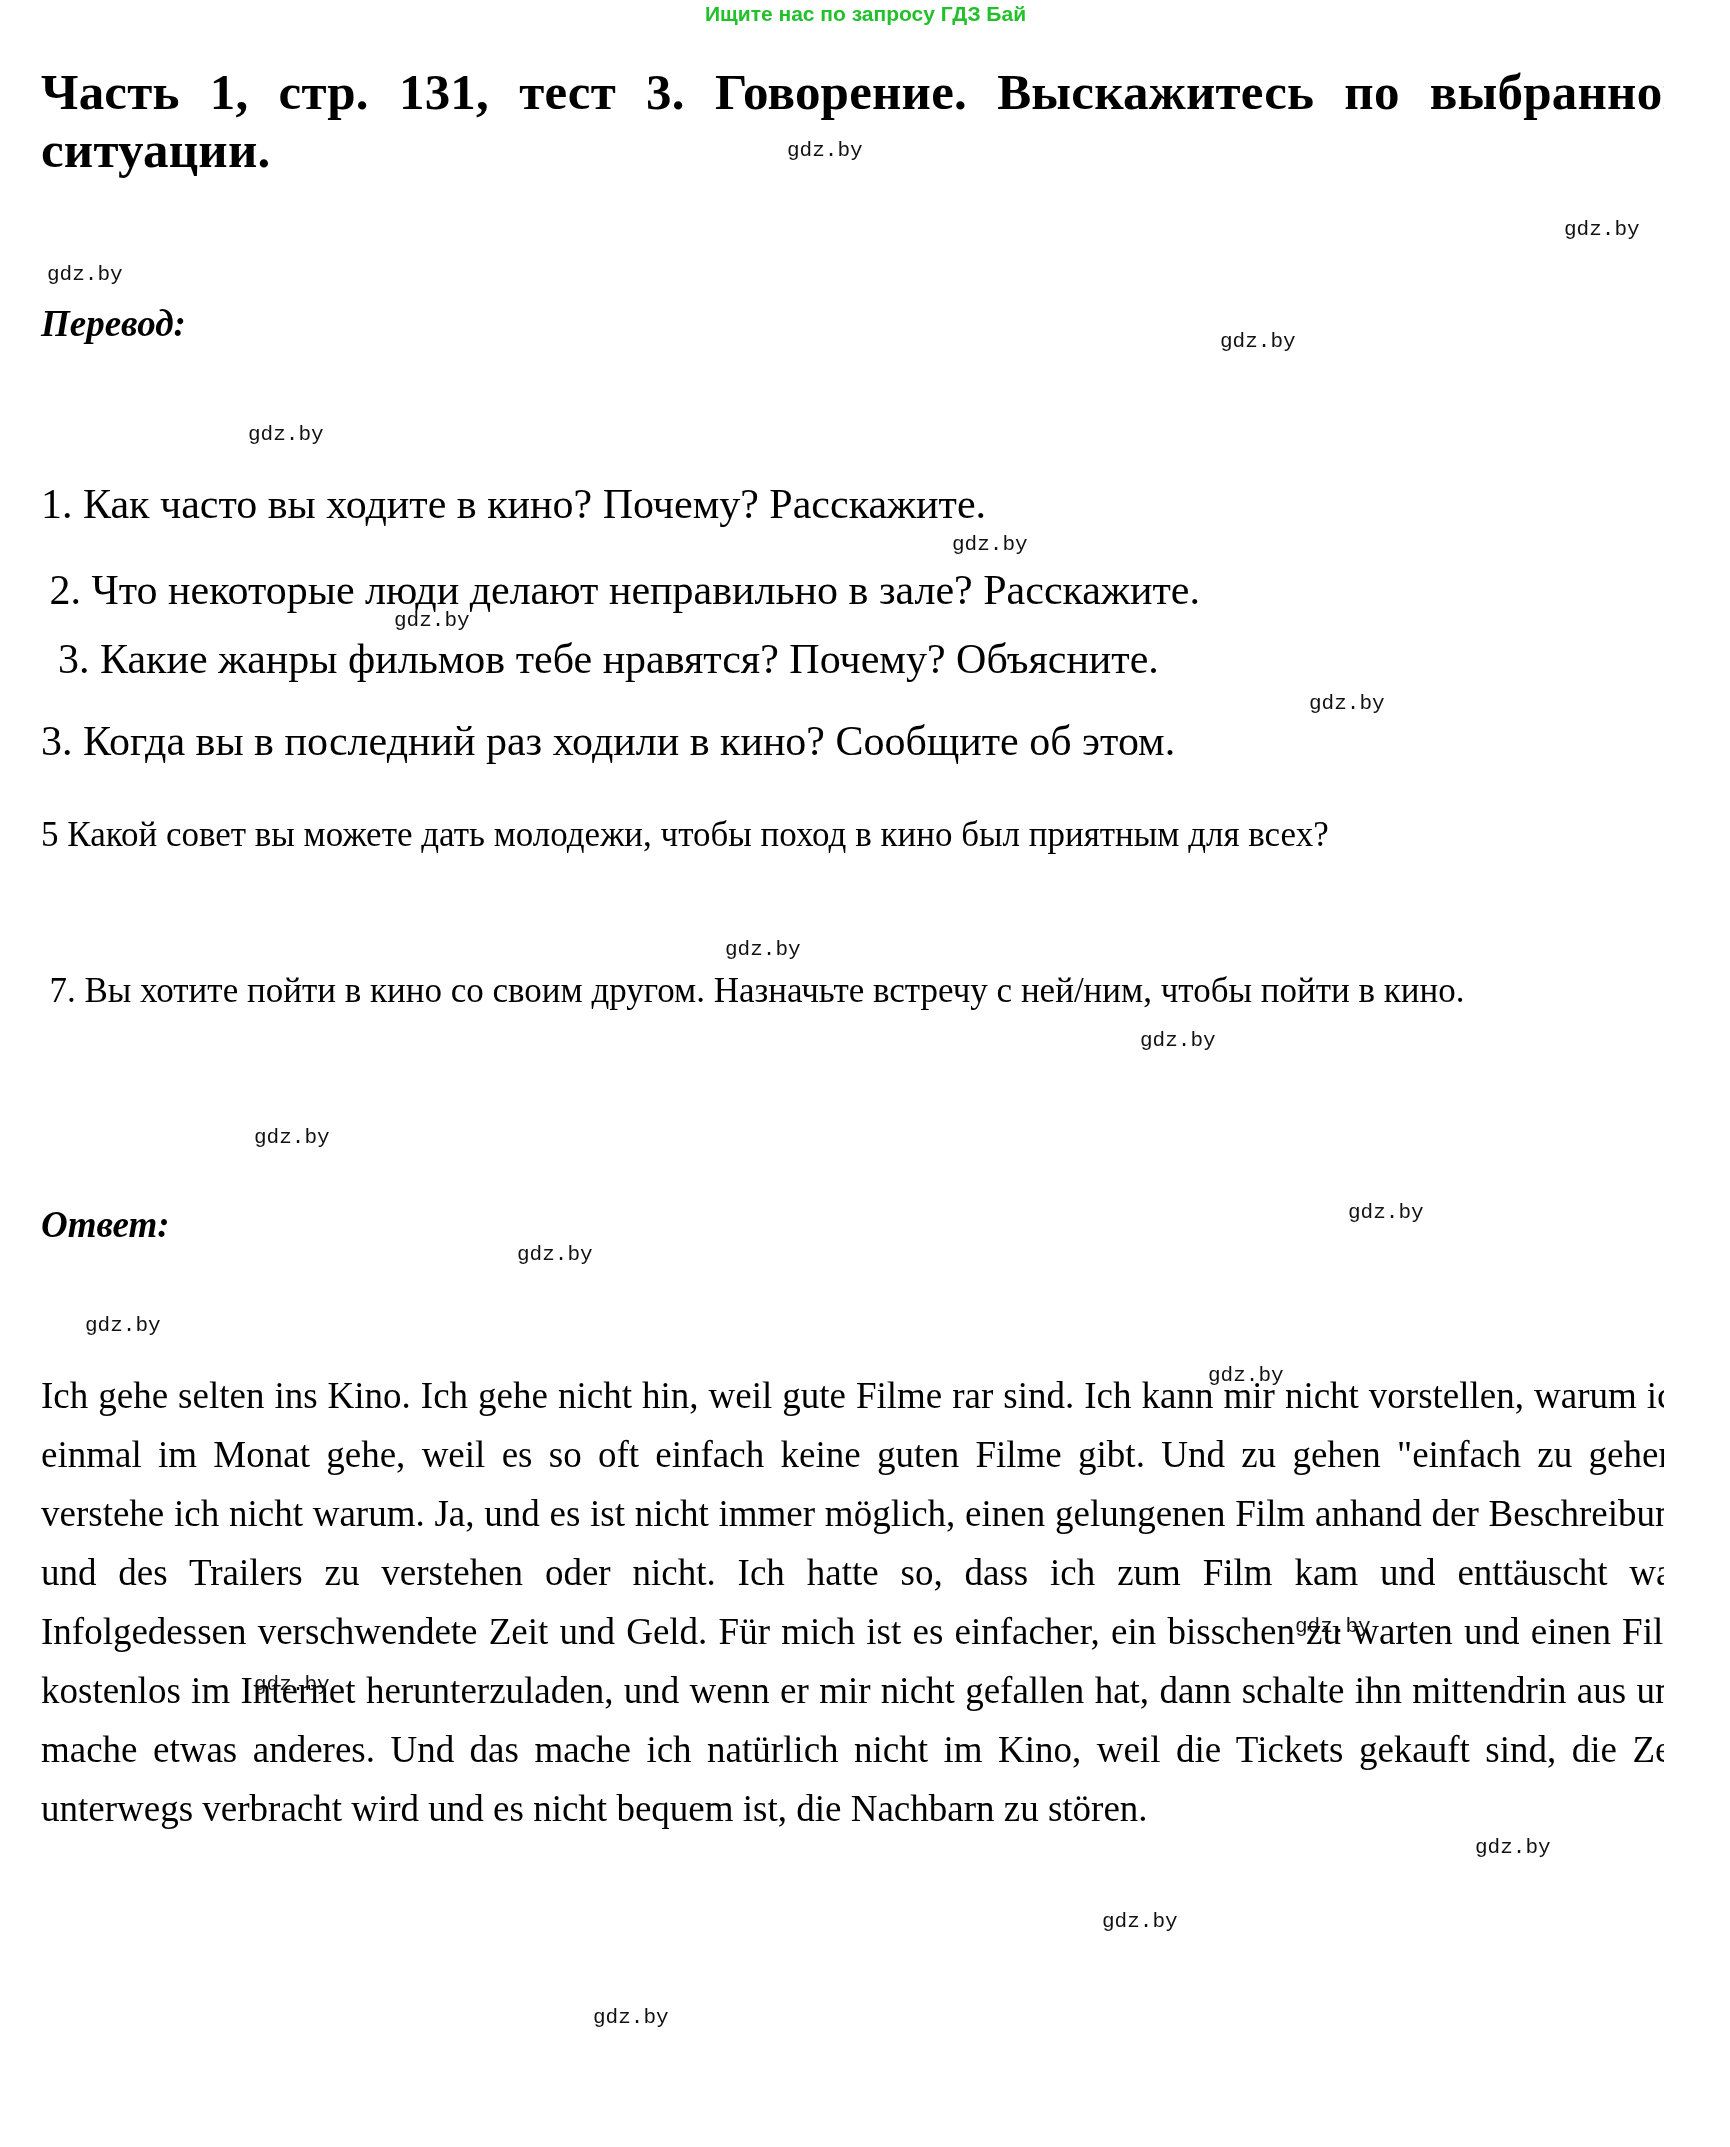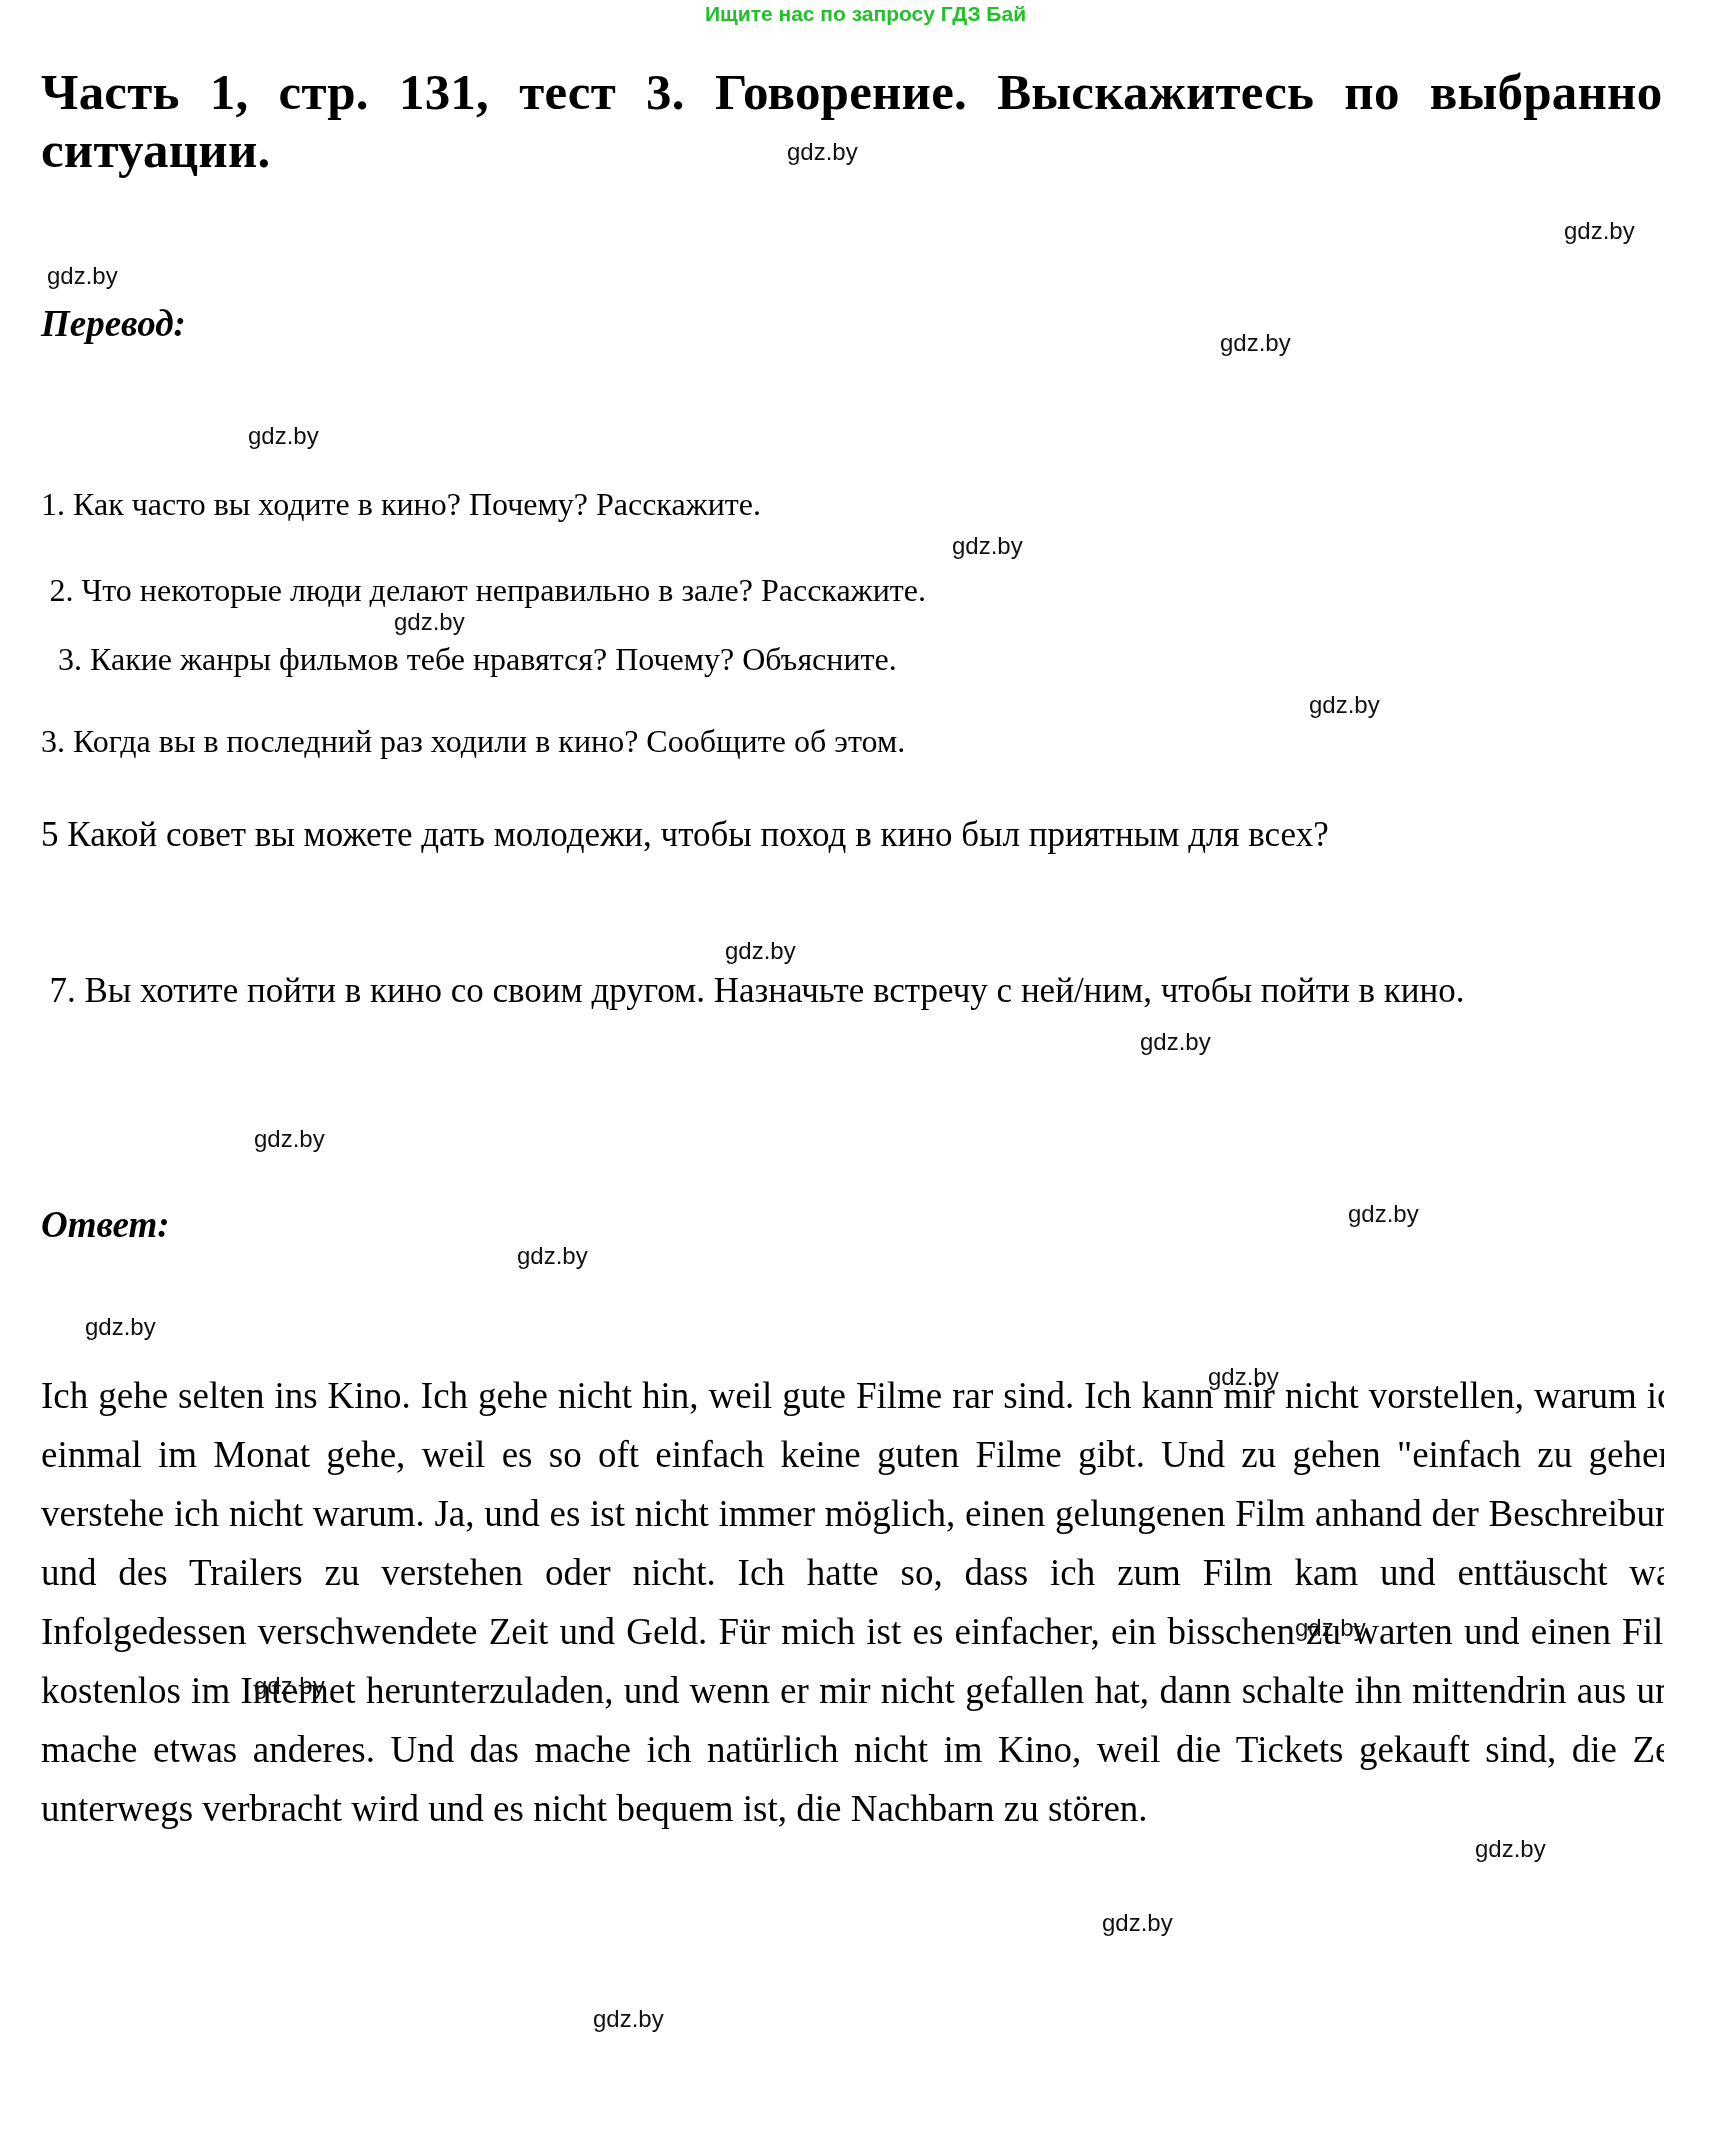--- a/index.html
+++ b/index.html
@@ -60,21 +60,21 @@
     font-weight: bold;
     line-height: 46px;
     white-space: nowrap;
     font-style: italic;
   }
   .head-perevod { top: 301px; }
   .head-otvet   { top: 1202px; }
 
   .q {
     position: absolute;
-    font-size: 32px;
+    font-size: 42px;
     line-height: 51px;
     white-space: nowrap;
     text-align: right;
   }
   .q1 { left: 0px;  top: 479px; }
   .q2 { left: 8.5px; top: 565px; }
   .q3 { left: 17px; top: 634px; }
   .q4 { left: 0px;  top: 716px; }
 
   .q5 {
@@ -120,22 +120,22 @@
     font-family: "Liberation Sans", "DejaVu Sans", sans-serif;
     font-size: 24.6px;
     color: #4b0a82;
     letter-spacing: 0.4px;
     white-space: nowrap;
   }
 
   
   .wm {
     position: absolute;
-    font-family: Liberation Sans, sans-serif;
-    font-size: 24px;
+    font-family: Liberation Mono, monospace;
+    font-size: 21px;
     color: #111111;
     white-space: nowrap;
     line-height: 1;
   }
 </style>
 </head>
 <body>
 
 <div class="page">
 

